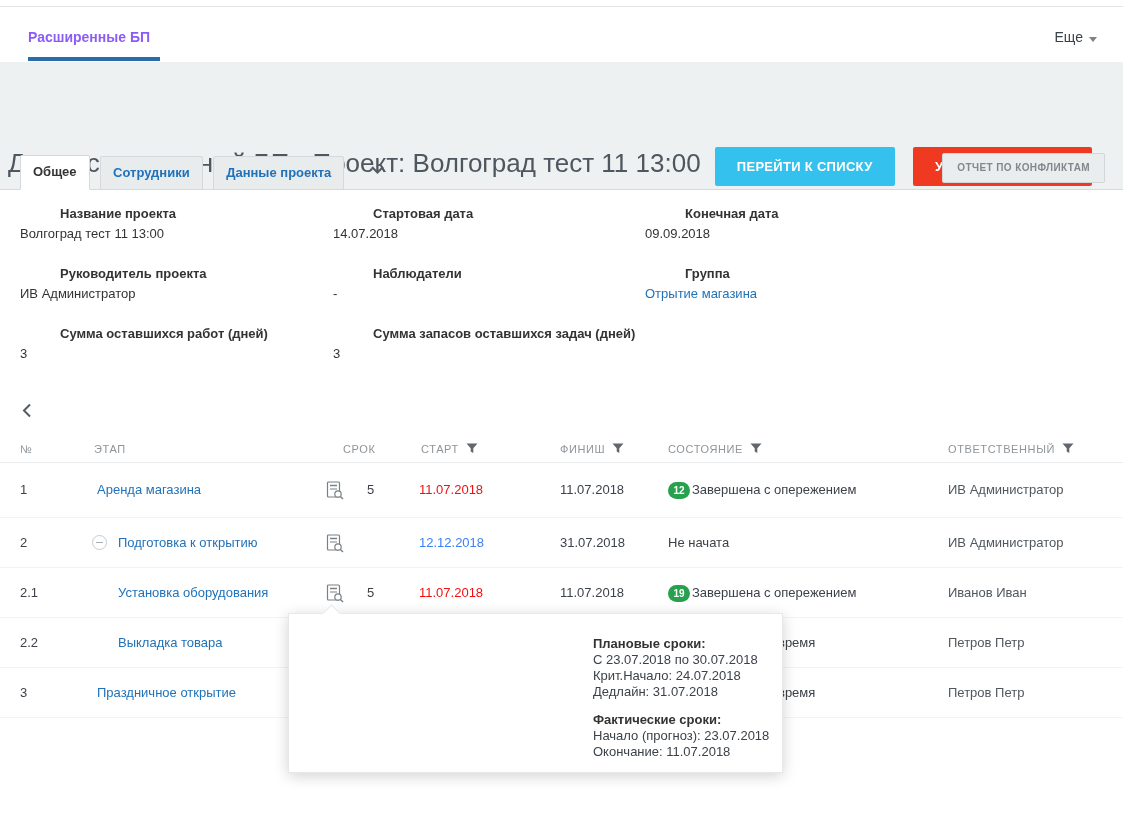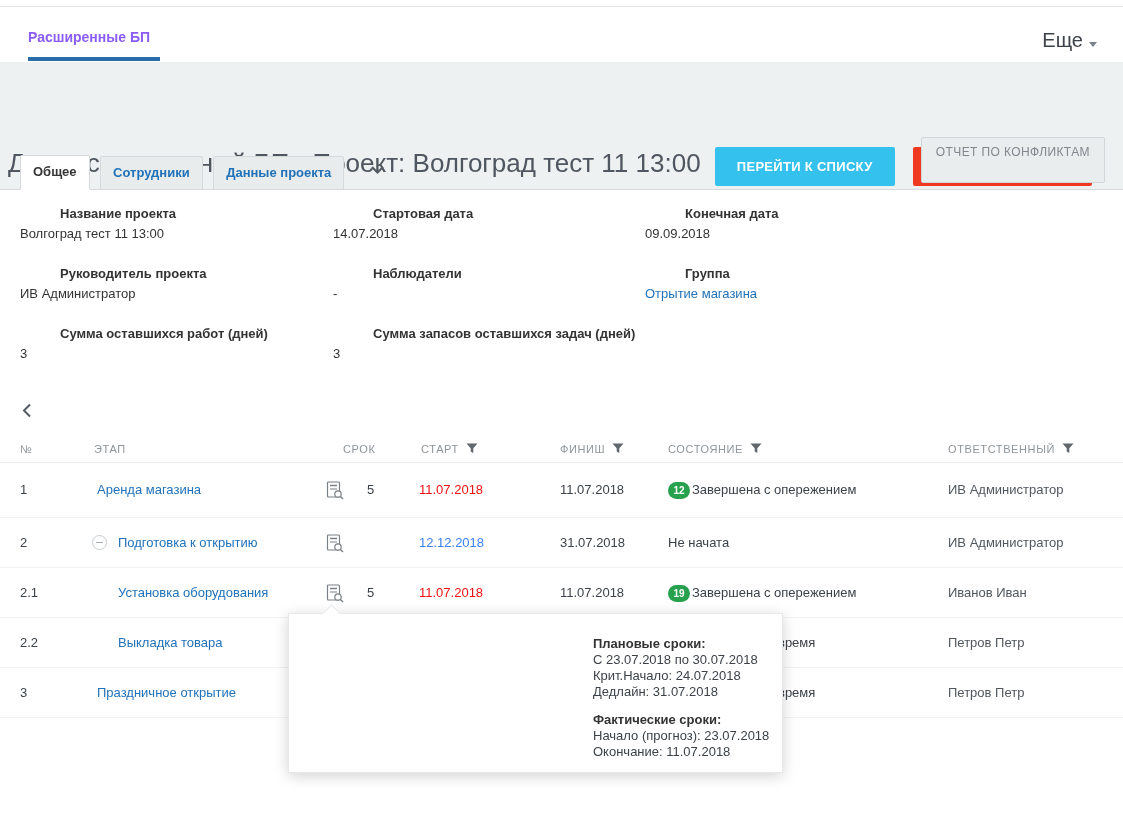--- a/index.html
+++ b/index.html
@@ -5,21 +5,21 @@
   * { margin:0; padding:0; box-sizing:border-box; }
   html,body { width:1123px; height:820px; background:#fff; overflow:hidden;
               font-family:"Liberation Sans","DejaVu Sans",sans-serif; color:#333; }
   body { position:relative; }
 
   
   .top-rule { position:absolute; top:6px; left:0; right:0; height:1px; background:#e2e4e6; }
   .topbar { position:absolute; top:7px; left:0; right:0; height:55px; background:#fff; }
   .toptab { position:absolute; left:28px; top:22px; font-size:14px; font-weight:700; color:#8b5cf6; cursor:pointer; }
   .toptab-underline { position:absolute; left:28px; top:50px; width:132px; height:4px; background:#2a6ea9; }
-  .more-menu { position:absolute; right:26px; top:22px; font-size:20px; color:#3c4249; cursor:pointer; }
+  .more-menu { position:absolute; right:26px; top:22px; font-size:14px; color:#3c4249; cursor:pointer; }
   .caret-down { display:inline-block; width:0; height:0; border-left:4px solid transparent;
                 border-right:4px solid transparent; border-top:5px solid #7b828a; margin-left:6px; }
 
   
   .band { position:absolute; top:62px; left:0; right:0; height:128px; background:#eef1f2;
           border-bottom:1px solid #d6dadd; }
   .page-title { position:absolute; left:8px; top:86px; font-size:26px; color:#4e565f; white-space:nowrap; }
   .star { font-size:22px; color:#c3c8cc; margin-left:12px; cursor:pointer; }
   .hdr-buttons { position:absolute; right:31px; top:85px; }
   .btn { display:inline-block; height:39px; line-height:39px; padding:0 22px; border-radius:2px;
@@ -27,23 +27,23 @@
   .btn-cyan { background:#35c1ed; margin-right:14px; }
   .btn-red  { background:#ef3a21; }
 
   
   .tabs { position:absolute; left:20px; bottom:-1px; height:35px; }
   .tab { display:inline-block; height:34px; line-height:32px; padding:0 12px; margin-right:6px;
          font-size:13px; font-weight:700; border:1px solid #d5d9db; border-radius:2px 2px 0 0;
          background:#e8eced; color:#2172b9; vertical-align:bottom; cursor:pointer; }
   .tab.active { background:#fff; color:#333; height:35px; border-bottom:1px solid #fff; }
   .tabs-more { display:inline-block; vertical-align:bottom; margin-left:16px; padding-bottom:12px; cursor:pointer; }
-  .report-btn { position:absolute; right:18px; bottom:6px; height:46px; line-height:28px; padding:0 14px;
+  .report-btn { position:absolute; right:18px; bottom:6px; height:30px; line-height:28px; padding:0 14px;
                 background:#eaedee; border:1px solid #d2d6d8; border-radius:2px; color:#81878c;
-                font-size:12px; font-weight:400; letter-spacing:.4px; cursor:pointer; }
+                font-size:10px; font-weight:700; letter-spacing:.4px; cursor:pointer; }
 
   
   .field { position:absolute; font-size:13px; line-height:20px; white-space:nowrap; }
   .field .lbl { font-weight:700; color:#333;padding-left:40px; }
   .field .val { color:#333; }
   .field .val a { color:#2172b9; text-decoration:none; cursor:pointer; }
 
   
   .back-chev { position:absolute; left:22px; top:403px; cursor:pointer; }
   .thead { position:absolute; left:0; top:436px; width:1123px; height:26px; }

